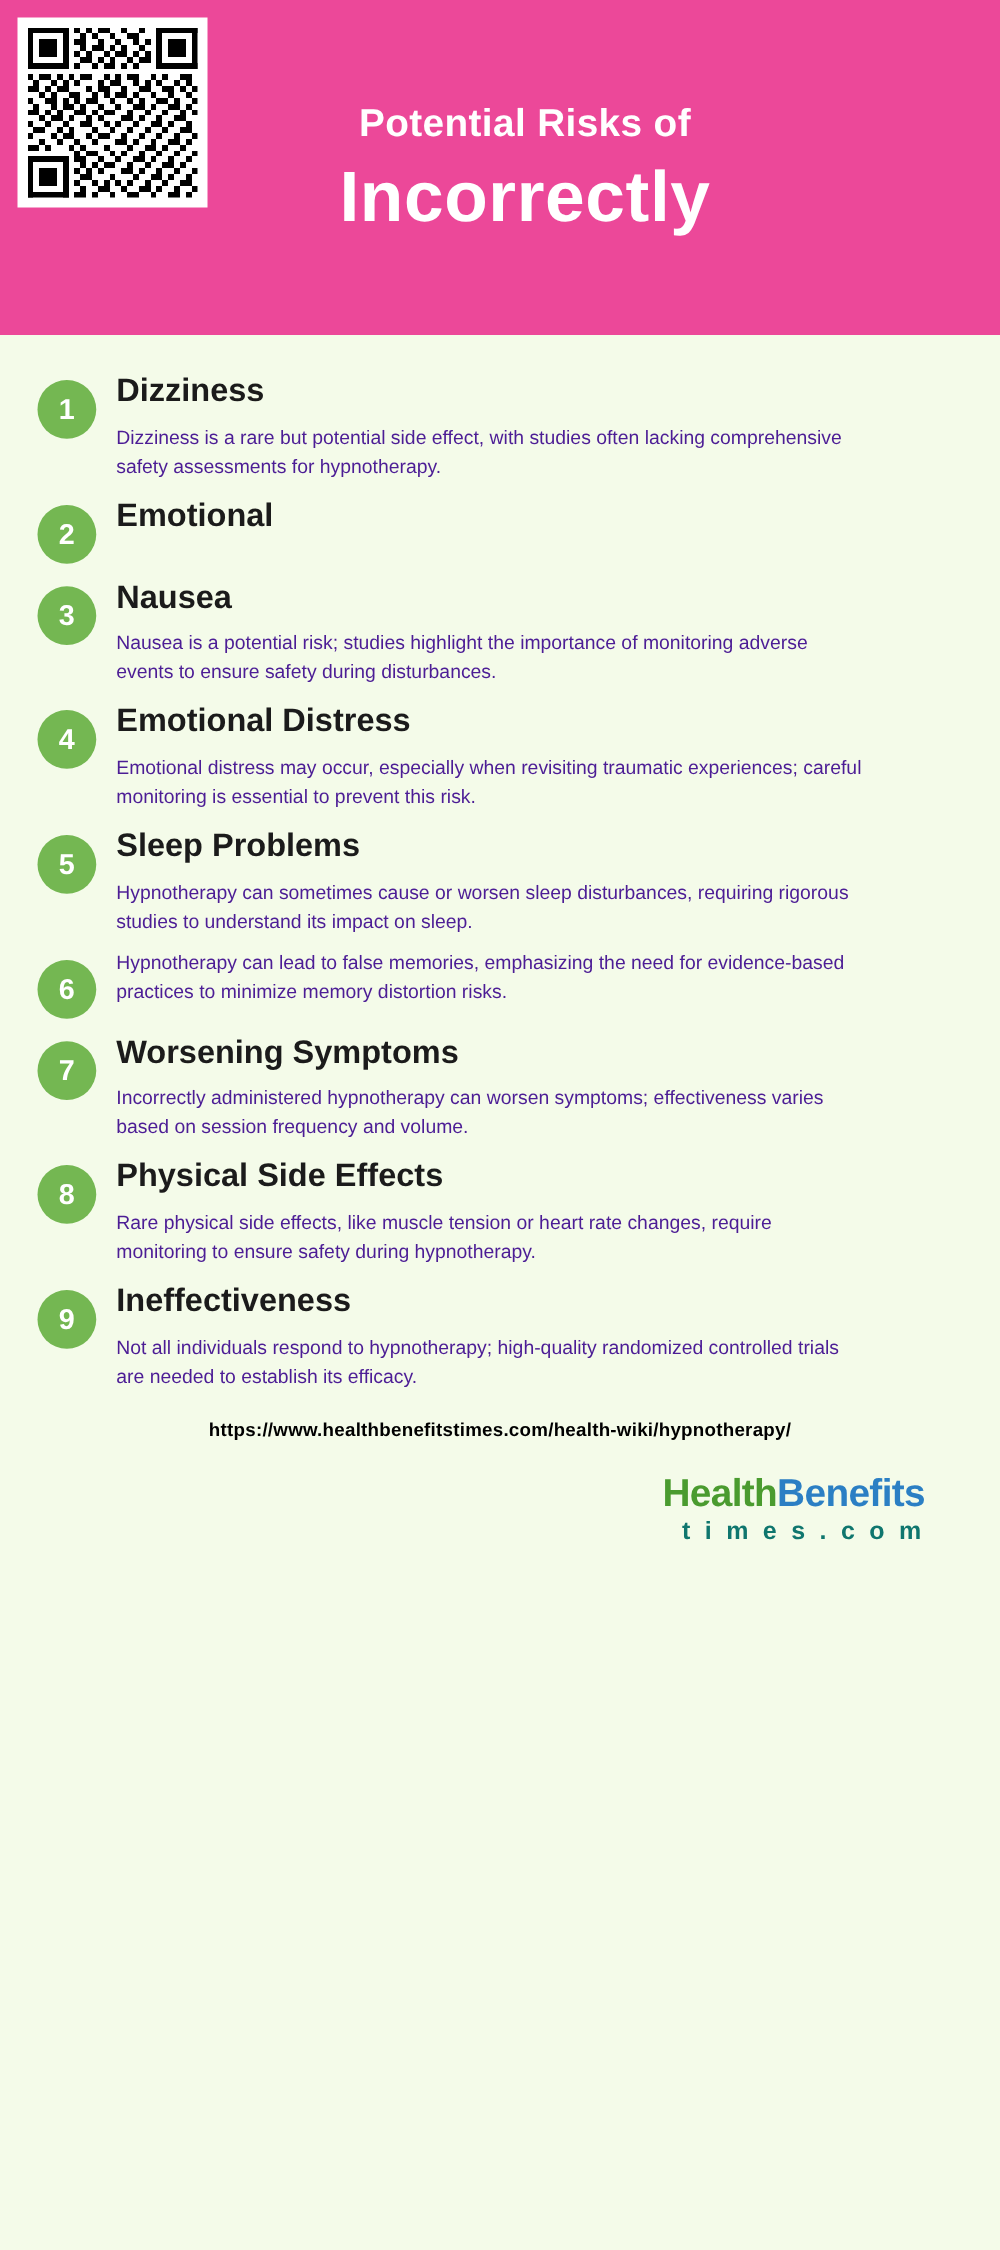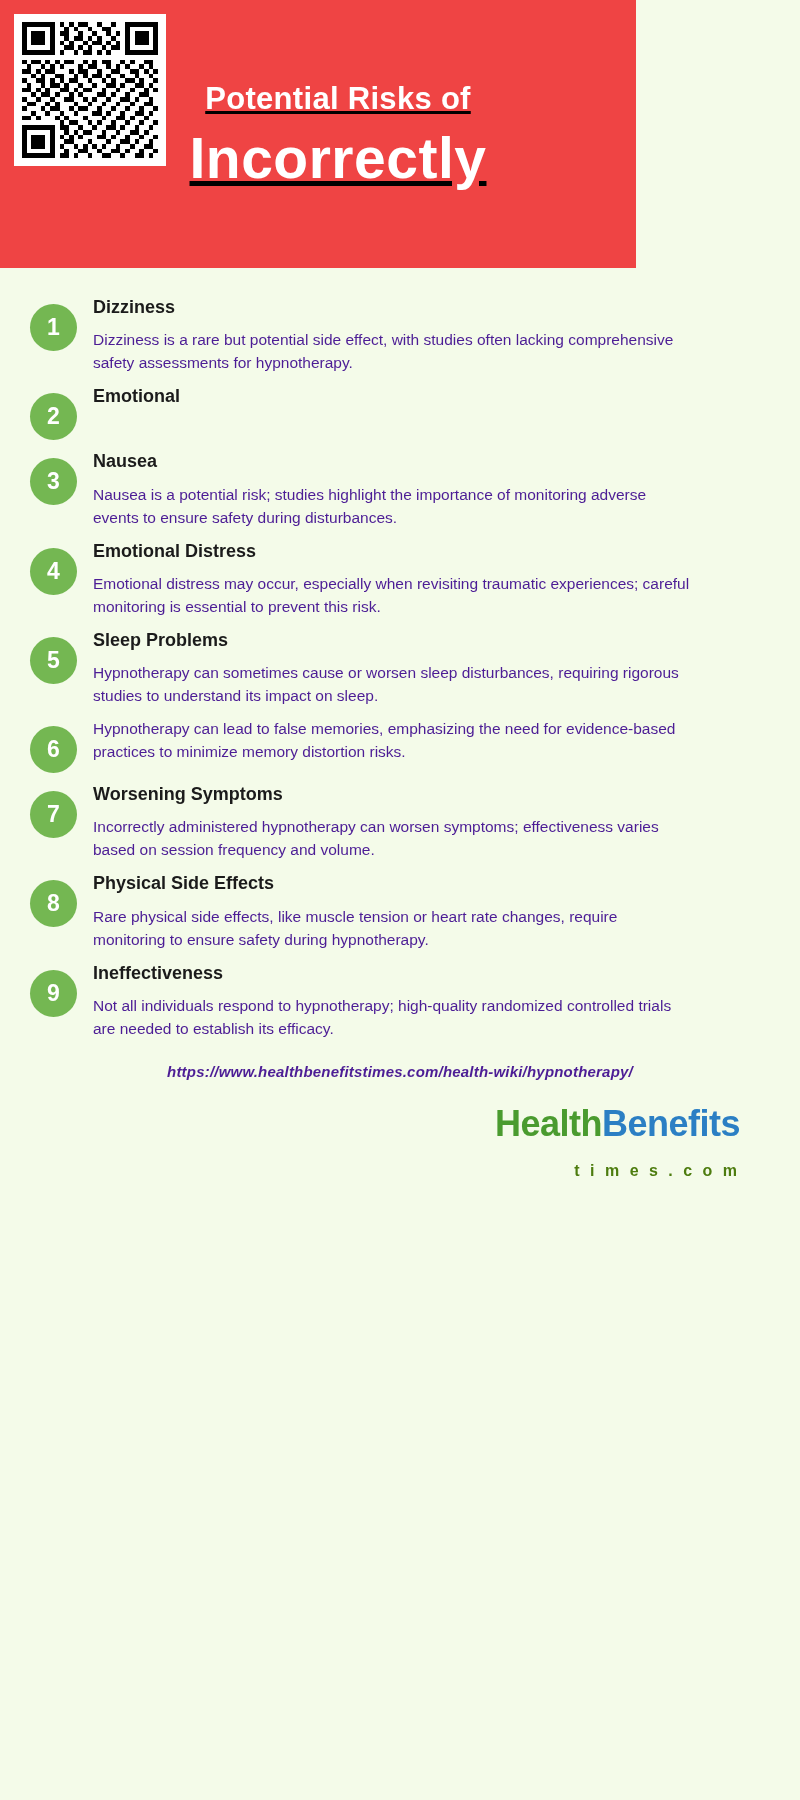--- a/index.html
+++ b/index.html
@@ -13,28 +13,27 @@
     width: 800px;
     height: 1800px;
     position: relative;
     background: #f4fbe9;
     overflow: hidden;
   }
 
   
   .header {
     position: relative;
-    width: 636px;
+    width: 800px;
     height: 268px;
-    background: #ef4444;
+    background: #ec4899;
     display: flex;
     align-items: center;
     justify-content: center;
     flex-direction: column;
-    text-decoration: underline;
   }
   .qr-box {
     position: absolute;
     left: 14px;
     top: 14px;
     width: 152px;
     height: 152px;
     background: #ffffff;
     padding: 8px;
   }
@@ -86,63 +85,62 @@
     justify-content: center;
     margin-top: 10px;
     margin-right: 16px;
     margin-left: 4px;
   }
   .item-body {
     flex: 1 1 auto;
     padding-top: 2px;
   }
   .item-title {
-    font-size: 18px;
+    font-size: 26px;
     font-weight: bold;
     color: #1b1b1b;
     line-height: 1.3;
     margin-bottom: 10px;
   }
   .item-desc {
     font-size: 15.5px;
     color: #4c1d95;
     line-height: 1.48;
     max-width: 600px;
   }
 
   
   .footer {
     padding: 14px 20px 0 20px;
     text-align: center;
   }
   .footer-url {
     font-size: 15px;
     font-weight: bold;
-    color: #4c1d95;
+    color: #000000;
     letter-spacing: 0.2px;
-    font-style: italic;
   }
   .brand {
     margin-top: 26px;
     padding-right: 40px;
     text-align: right;
   }
   .brand-main {
-    font-size: 36px;
+    font-size: 31px;
     font-weight: bold;
     letter-spacing: -0.5px;
     line-height: 1;
   }
   .brand-ealth { color: #4a9b2f; }
   .brand-enefits { color: #2b7fc4; }
   .brand-sub {
-    margin-top: 20px;
-    font-size: 16px;
+    margin-top: 4px;
+    font-size: 20px;
     letter-spacing: 3px;
-    color: #4d7c0f;
+    color: #0f766e;
     font-weight: bold;
   }
 </style>
 </head>
 <body>
 
 <div class="page">
 
   <div class="header">
     <div class="qr-box">

